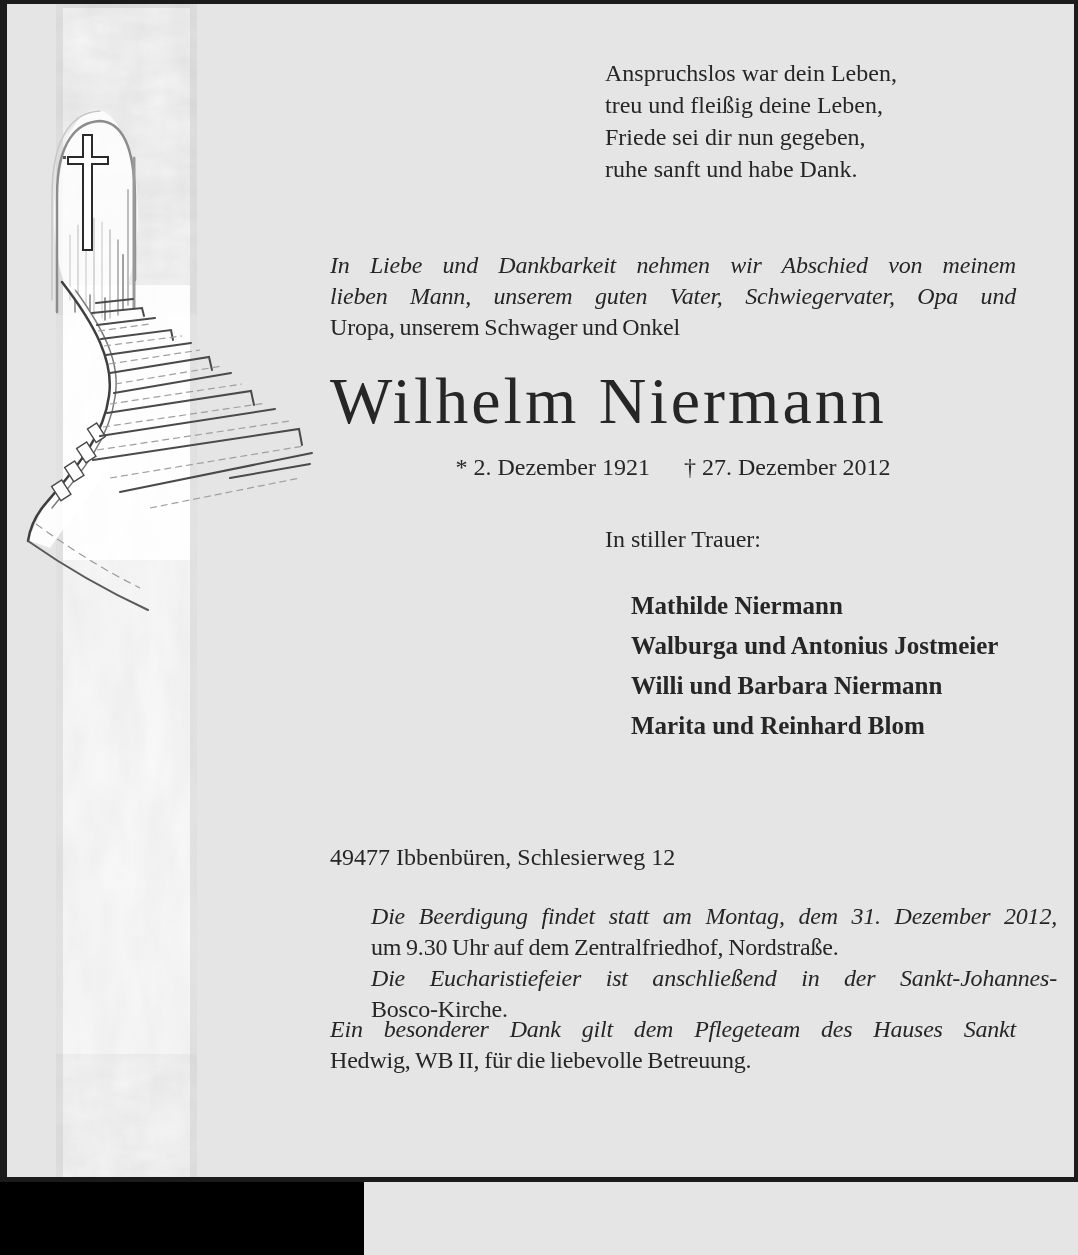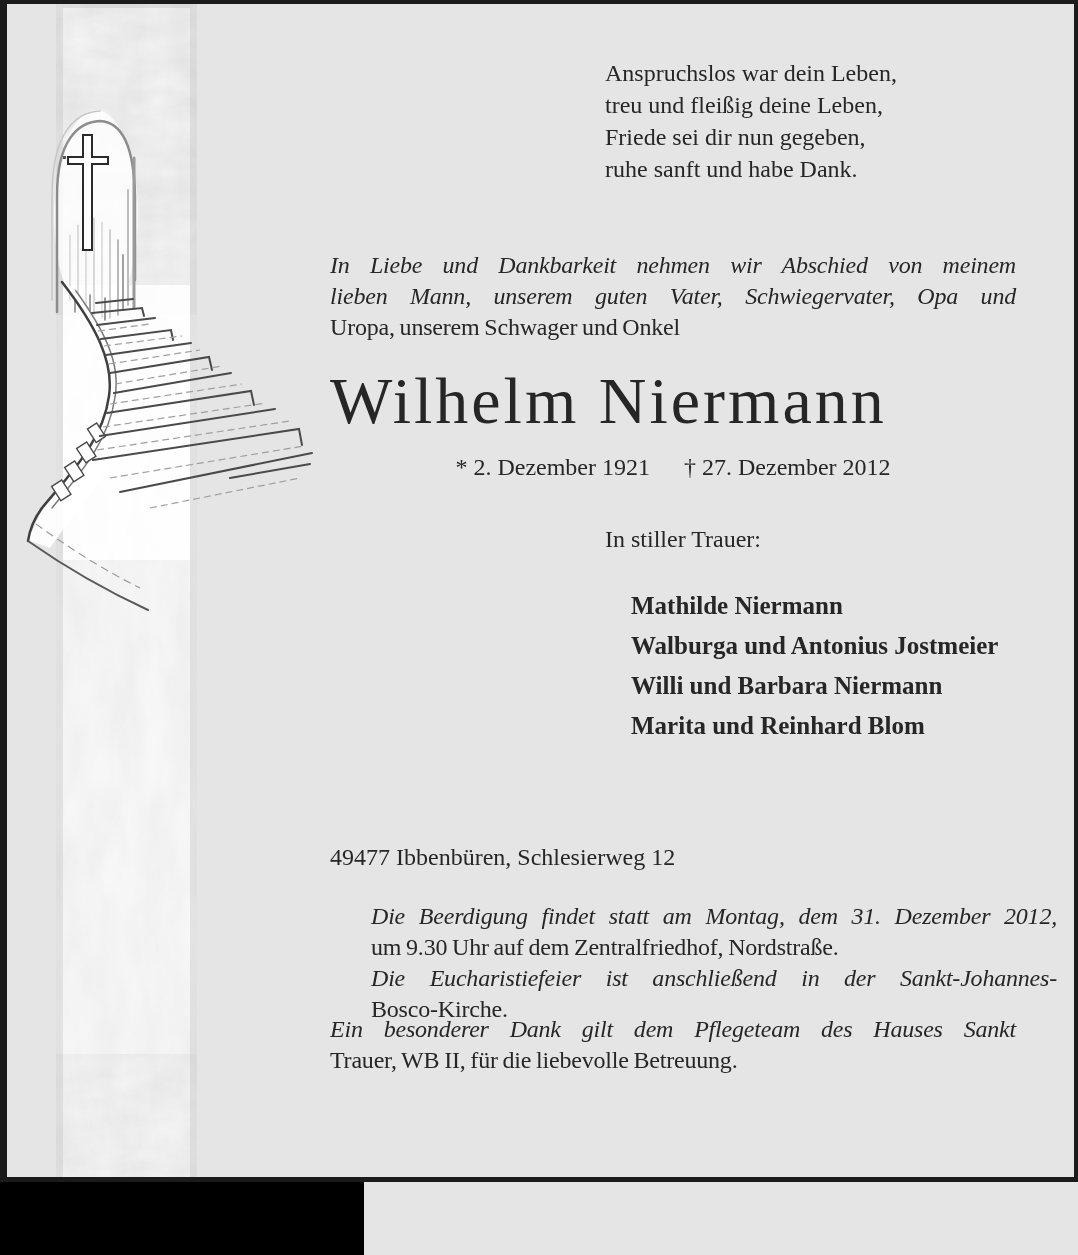--- a/index.html
+++ b/index.html
@@ -154,18 +154,18 @@
 
   <div class="tb funeral tight">
     <div class="jline">Die Beerdigung findet statt am Montag, dem 31. Dezember 2012,</div>
     <div>um 9.30 Uhr auf dem Zentralfriedhof, Nordstraße.</div>
     <div class="jline">Die Eucharistiefeier ist anschließend in der Sankt-Johannes-</div>
     <div>Bosco-Kirche.</div>
   </div>
 
   <div class="tb thanks tight">
     <div class="jline">Ein besonderer Dank gilt dem Pflegeteam des Hauses Sankt</div>
-    <div>Trauer, WB II, für die liebevolle Betreuung.</div>
+    <div>Hedwig, WB II, für die liebevolle Betreuung.</div>
   </div>
 
   <div class="redaction"></div>
 
 </div>
 
 </body></html>

